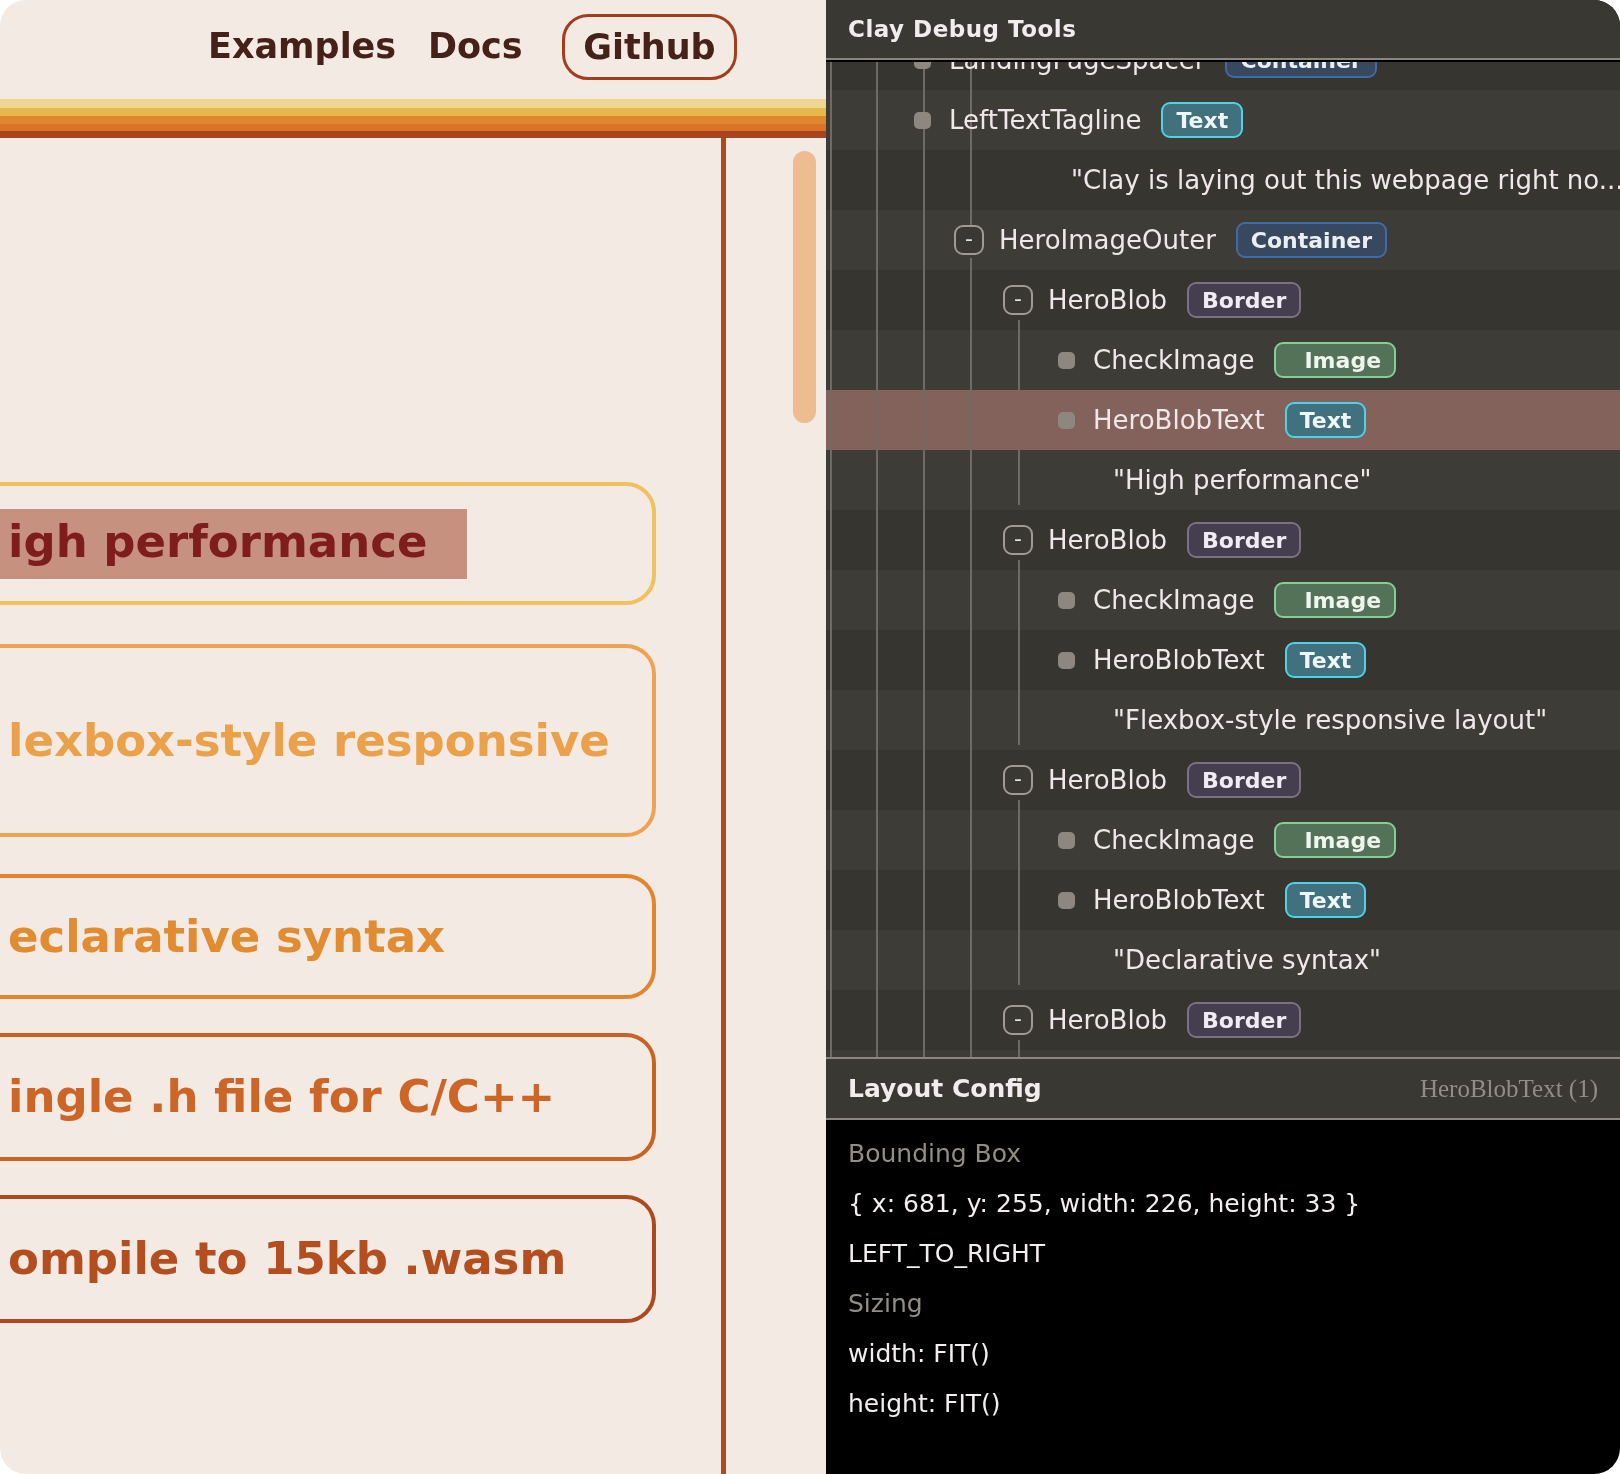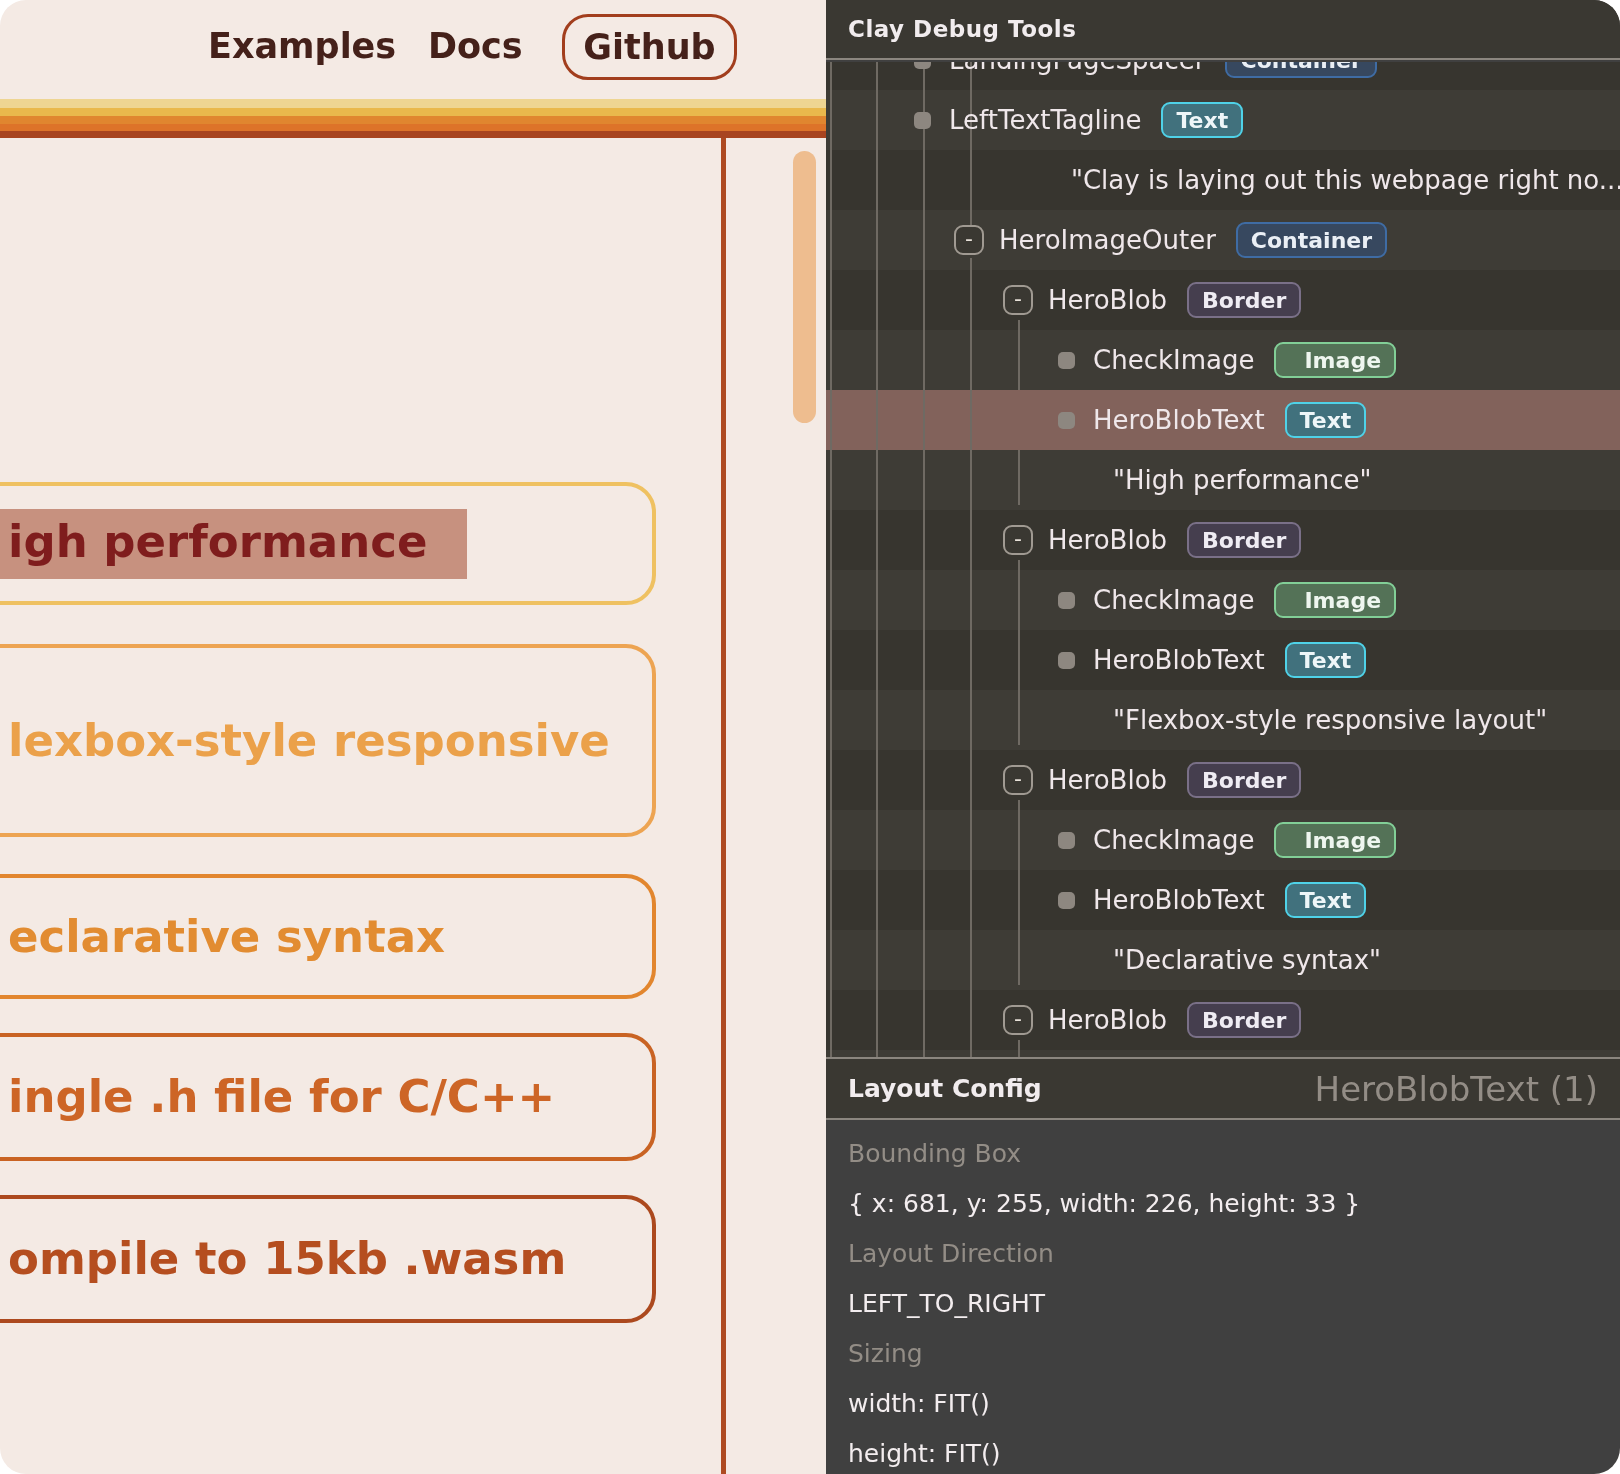--- a/index.html
+++ b/index.html
@@ -17,21 +17,21 @@
   .stripe{width:100%;}
   .vline{position:absolute;left:721px;top:138px;bottom:0;width:5px;background:#ae4a21;}
   .scroll-thumb{position:absolute;left:793px;top:151px;width:23px;height:272px;border-radius:12px;background:#eebd8f;}
 
   .blob{position:absolute;left:-48px;width:704px;border:4px solid;border-radius:30px;box-sizing:border-box;
     display:flex;flex-direction:column;justify-content:center;background:transparent;}
   .blob-line{margin-left:52px;font-size:45px;font-weight:600;line-height:64px;white-space:nowrap;}
   .hl{display:inline-block;background:#c7917f;padding:1px 40px 5px 60px;margin-left:-60px;}
 
   
-  .panel{position:absolute;left:826px;top:0;right:0;bottom:0;background:#404040;color:#f1ecee;}
+  .panel{position:absolute;left:826px;top:0;right:0;bottom:0;background:#000000;color:#f1ecee;}
   .titlebar{position:absolute;top:0;left:0;right:0;height:60px;border-bottom:2px solid #8b867f;
     display:flex;align-items:center;box-sizing:border-box;padding:0 16px 0 22px;background:#3a3832;z-index:20;}
   .title{font-size:23px;font-weight:600;letter-spacing:.5px;}
   .close-btn{position:absolute;right:15px;top:11px;width:40px;height:37px;background:#7a4437;
     border:3px solid #d14e33;border-radius:10px;color:#f5eef0;font-size:21px;font-weight:700;
     display:flex;align-items:center;justify-content:center;cursor:pointer;box-sizing:border-box;line-height:1;}
 
   .tree{position:absolute;top:62px;left:0;right:0;height:995px;overflow:hidden;}
   .rows{position:absolute;top:-32px;left:0;right:0;}
   .row{height:60px;display:flex;align-items:center;box-sizing:border-box;}
@@ -58,21 +58,21 @@
   .badge-i{background:#547257;border-color:#82cf97;color:#eef6ef;padding-left:28px;}
   .badge-b{background:#453e4e;border-color:#7a7088;color:#efecf3;}
 
   .guide{position:absolute;width:2px;background:#6f6a63;z-index:3;}
   .connector{position:absolute;width:2px;background:#6f6a63;z-index:1;}
 
   .config-header{position:absolute;top:1057px;left:0;right:0;height:63px;border-top:2px solid #8b867f;
     border-bottom:2px solid #8b867f;box-sizing:border-box;display:flex;align-items:center;
     justify-content:space-between;padding:0 22px;background:#3a3832;}
   .config-title{font-size:25px;font-weight:600;color:#f1ecee;}
-  .config-selected{font-size:34px;color:#938d86;}
+  .config-selected{font-size:25px;color:#938d86;font-family:Liberation Serif, serif;}
   .config-body{position:absolute;top:1122px;left:22px;right:22px;padding-top:6px;}
   .cfg-line{height:50px;display:flex;align-items:center;font-size:25px;}
   .cfg-label{color:#938d86;}
   .cfg-value{color:#f3edef;}
 </style>
 </head>
 <body>
 
 <div class="screen">
 
@@ -215,20 +215,19 @@
     </div>
 
     <div class="config-header">
       <span class="config-title">Layout Config</span>
       <span class="config-selected">HeroBlobText (1)</span>
     </div>
 
     <div class="config-body" id="config-body">
         <div class="cfg-line cfg-label">Bounding Box</div>
         <div class="cfg-line cfg-value">{ x: 681, y: 255, width: 226, height: 33 }</div>
-        <div class="cfg-line cfg-label">Layout Direction</div>
         <div class="cfg-line cfg-value">LEFT_TO_RIGHT</div>
         <div class="cfg-line cfg-label">Sizing</div>
         <div class="cfg-line cfg-value">width: FIT()</div>
         <div class="cfg-line cfg-value">height: FIT()</div>
       </div>
   </div>
 </div>
 
 </body></html>

